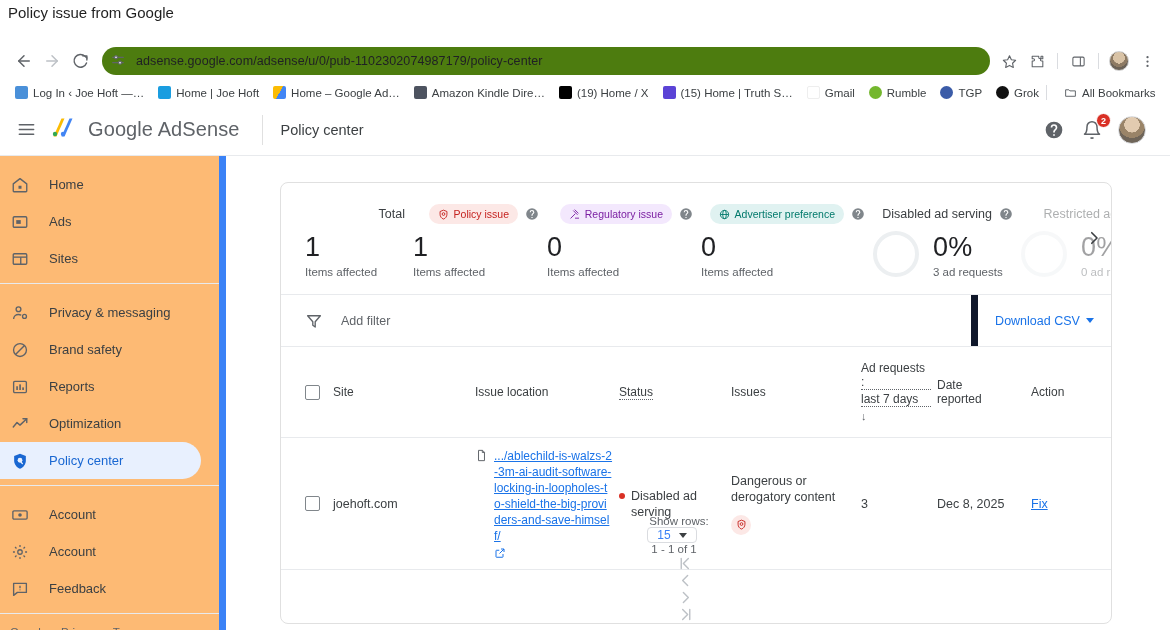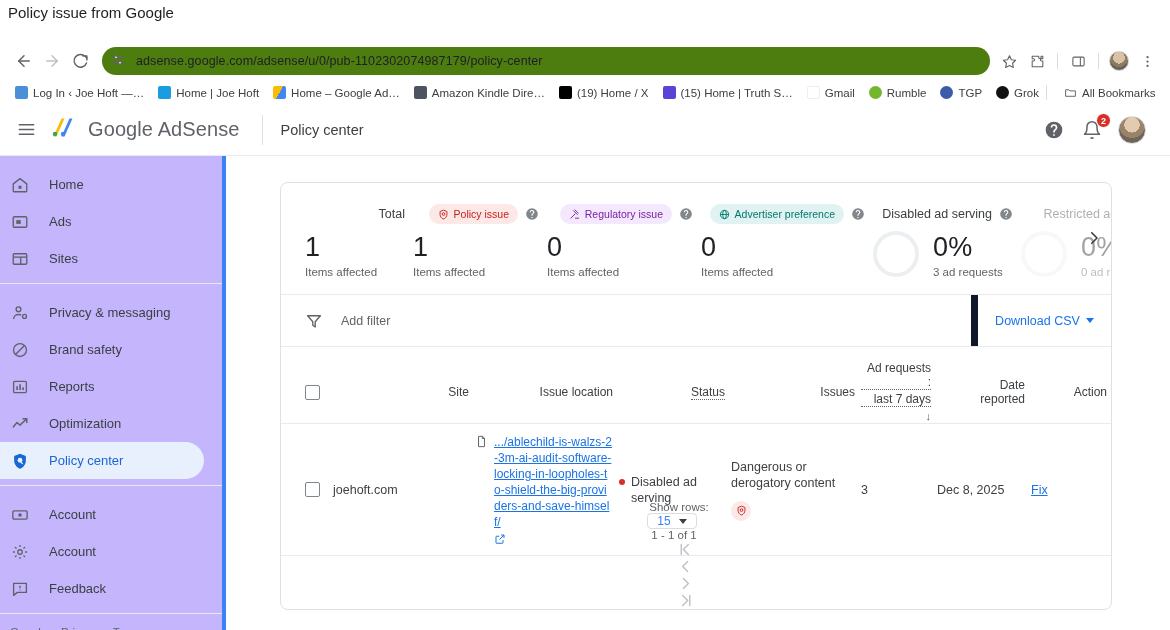--- a/index.html
+++ b/index.html
@@ -76,22 +76,22 @@
   }
   .avatar-lg {
     width:28px; height:28px; border-radius:50%;
     background: radial-gradient(circle at 50% 30%, #e2cbb0 0 34%, #9a8468 35% 58%, #6f6559 59% 100%);
     border:1px solid #dadce0;
   }
 
   
   .body-split { display:flex; height: 474px; }
   .sidebar {
-    width: 226px; flex: 0 0 226px; border-right:4px solid #3b82f6;
-    padding-top: 10px; display:flex; flex-direction:column; position:relative; background:#c4b5fd;
+    width: 226px; flex: 0 0 226px; border-right:7px solid #3b82f6;
+    padding-top: 10px; display:flex; flex-direction:column; position:relative; background:#fdba74;
   }
   .nav-group { padding: 0 0 6px 0; }
   .nav-group + .nav-group { border-top:1px solid #e8eaed; padding-top: 10px; }
   .nav-item {
     height: 37px; display:flex; align-items:center; gap: 19px;
     padding-left: 10px; margin-right: 18px; border-radius: 0 20px 20px 0;
     font-size: 13px; color: #3c4043;
   }
   .nav-item .nav-ico { width:20px; height:20px; display:flex; align-items:center; justify-content:center; color:#5f6368; flex:0 0 auto; }
   .nav-item.active { background:#e8f0fe; color:#1967d2; }
@@ -149,22 +149,22 @@
   .filter-right {
     width: 140px; height:100%; border-left:7px solid #0f172a;
     display:flex; align-items:center; justify-content:center; gap:6px;
   }
   .dl-link { font-size:12.5px; color:#1a73e8; }
   .caret-down { width:0;height:0;border-left:4px solid transparent;border-right:4px solid transparent;border-top:5px solid #1a73e8; }
 
   
   .tbl { width:100%; border-collapse: collapse; table-layout: fixed; }
   .tbl th {
-    font-size: 12px; color:#3c4043; font-weight:400; text-align:right;
-    vertical-align: middle; padding: 14px 6px 0 0; height: 62px;
+    font-size: 12px; color:#3c4043; font-weight:400; text-align:left;
+    vertical-align: middle; padding: 14px 6px 14px 0; height: 62px;
   }
   .tbl td { font-size: 12.5px; color:#3c4043; vertical-align: middle; padding: 10px 6px 10px 0; }
   .tbl thead tr { border-bottom: 1px solid #e8eaed; }
   .col-chk { width: 52px; padding-left: 24px !important; }
   .col-site { width: 142px; }
   .col-loc { width: 144px; }
   .col-status { width: 112px; }
   .col-issues { width: 130px; }
   .col-req { width: 76px; }
   .col-date { width: 94px; }

